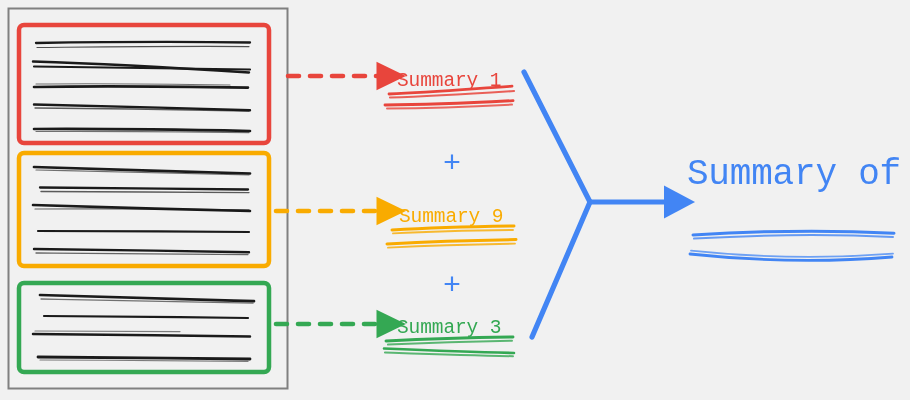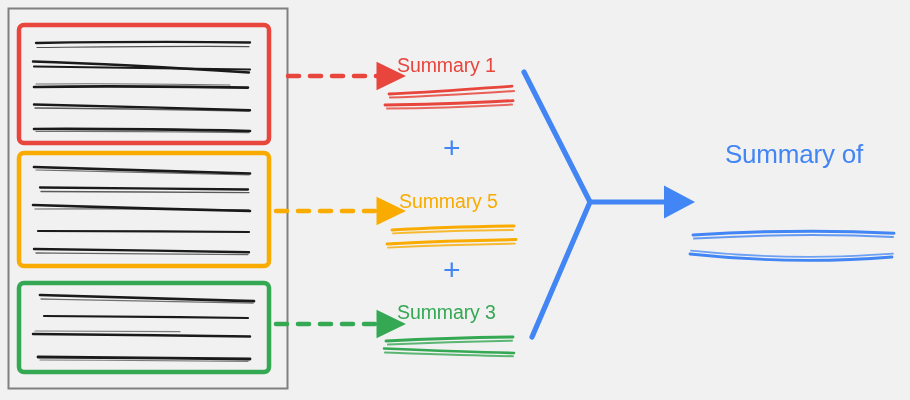--- a/index.html
+++ b/index.html
@@ -23,40 +23,41 @@
     position: absolute;
     left: 0;
     top: 0;
     width: 910px;
     height: 400px;
     overflow: visible;
   }
   .txt {
     position: absolute;
     white-space: nowrap;
-    font-family: Liberation Sans, sans-serif;
+    font-family: Liberation Mono, monospace;
     line-height: 1;
+    margin-top: 16px;
   }
   .summary-label {
     font-size: 19.5px;
     font-weight: 400;
     letter-spacing: -0.1px;
   }
   .s1 { left: 397px; top: 56px; color: #e8453c; }
   .s2 { left: 399px; top: 192px; color: #f9ab00; }
   .s3 { left: 397px; top: 303px; color: #34a853; }
   .plus {
     font-size: 30px;
     font-weight: 500;
     color: #4285f4;
   }
   .p1 { left: 443px; top: 133px; }
   .p2 { left: 443px; top: 255px; }
   .final-title {
-    font-size: 26px;
+    font-size: 36px;
     font-weight: 400;
     color: #4285f4;
     text-align: center;
     width: 220px;
     letter-spacing: -0.2px;
   }
   .ft1 { left: 684px; top: 141px; }
   .ft2 { left: 684px; top: 177px; }
 </style>
 </head>
@@ -153,21 +154,21 @@
 
     <g stroke="#4285f4" fill="none" stroke-linecap="round">
       <path d="M693,235 C760,230.8 830,230 894,233.2" stroke-width="3"></path>
       <path d="M694,238.6 C760,234.8 832,234 893,237" stroke-width="2" opacity="0.8"></path>
       <path d="M690,254 C760,261.4 830,262 892,257" stroke-width="2.8"></path>
       <path d="M691,250.6 C760,257.8 830,258.6 893,253.6" stroke-width="1.8" opacity="0.75"></path>
     </g>
   </svg>
 
   <div class="txt summary-label s1">Summary 1</div>
-  <div class="txt summary-label s2">Summary 5</div>
+  <div class="txt summary-label s2">Summary 9</div>
   <div class="txt summary-label s3">Summary 3</div>
 
   <div class="txt plus p1">+</div>
   <div class="txt plus p2">+</div>
 
   <div class="txt final-title ft1">Summary of</div>
 
 </div>
 
 </body></html>

